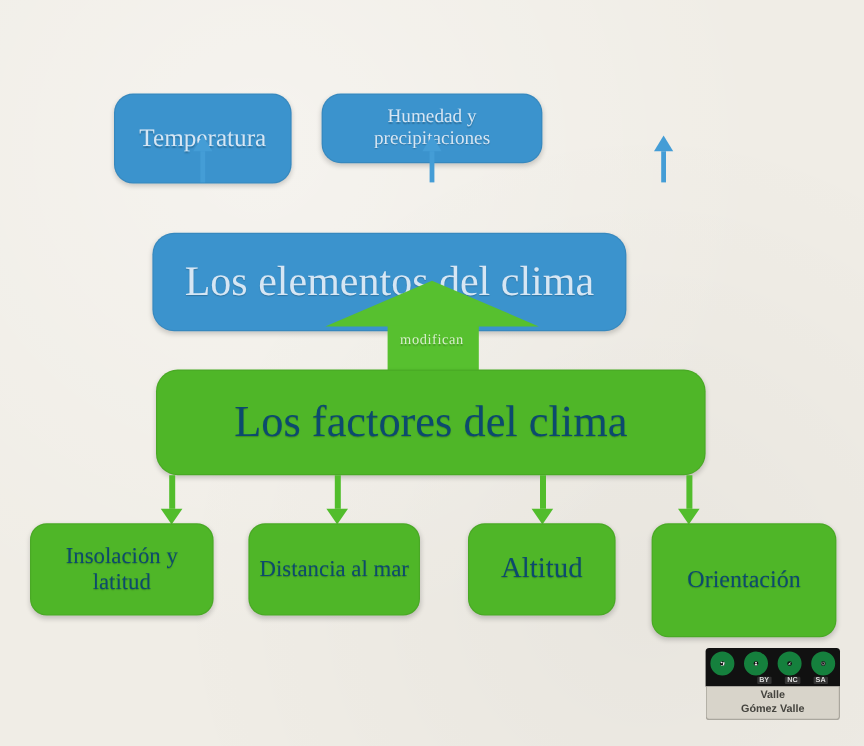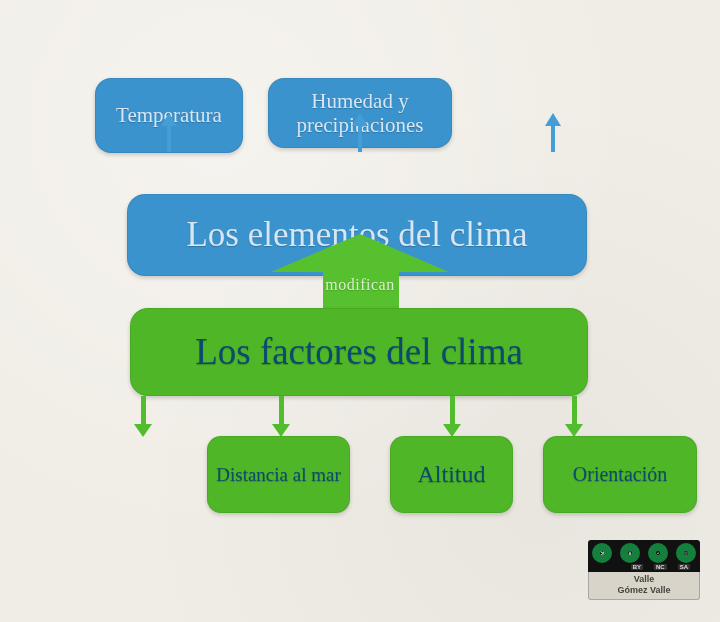--- a/index.html
+++ b/index.html
@@ -14,52 +14,52 @@
     position:absolute;display:flex;align-items:center;justify-content:center;
     text-align:center;box-sizing:border-box;
     box-shadow:0 2px 4px rgba(0,0,0,.18), inset 0 0 0 1px rgba(0,0,0,.07);
   }
   .blue{background:#3b93cd;color:#d6e6f4;margin-top:43px;}
   .green{background:#4fb628;color:#0c4a6e;}
   .box .lbl{text-shadow:0 1px 1px rgba(0,0,0,.22);line-height:1.15;}
 
   
   #b-temp {left:95px; top:35px; width:148px;height:75px;border-radius:16px;font-size:21px;}
-  #b-hum  {left:268px;top:35px; width:184px;height:70px;border-radius:16px;font-size:21px;padding:0 10px;}
+  #b-hum  {left:268px;top:35px; width:184px;height:58px;border-radius:16px;font-size:16px;padding:0 10px;}
   #b-pres {left:478px;top:35px; width:150px;height:78px;border-radius:16px;font-size:21px;padding:0 12px;}
 
   
-  #b-elem {left:127px;top:151px;width:460px;height:82px;border-radius:18px;font-size:35px;}
+  #b-elem {left:127px;top:151px;width:395px;height:82px;border-radius:18px;font-size:35px;}
   #b-fact {left:130px;top:308px;width:458px;height:88px;border-radius:18px;font-size:37px;}
 
   
   .up-arrow{position:absolute;width:16px;}
   .up-arrow .head{width:0;height:0;border-left:8px solid transparent;border-right:8px solid transparent;border-bottom:13px solid #449dd6;}
   .up-arrow .stem{width:4px;margin:0 auto;background:#449dd6;}
   #ua1{left:161px;top:113px;} #ua2{left:352px;top:113px;} #ua3{left:545px;top:113px;}
   .up-arrow .stem{height:26px;}
 
   
   #mod-head{position:absolute;left:271px;top:234px;width:0;height:0;
     border-left:89px solid transparent;border-right:89px solid transparent;border-bottom:38px solid #57c02f;}
   #mod-shaft{position:absolute;left:323px;top:271px;width:76px;height:57px;background:#57c02f;}
   #mod-label{position:absolute;left:280px;top:276px;width:160px;text-align:center;
-    font-size:16px;color:#d9efcd;letter-spacing:.5px;text-shadow:0 1px 1px rgba(0,0,0,.2);}
+    font-size:12px;color:#d9efcd;letter-spacing:.5px;text-shadow:0 1px 1px rgba(0,0,0,.2);}
 
   
   .down-arrow{position:absolute;width:18px;}
   .down-arrow .stem{width:5px;height:28px;margin:0 auto;background:#52bd2c;}
   .down-arrow .head{width:0;height:0;border-left:9px solid transparent;border-right:9px solid transparent;border-top:13px solid #52bd2c;}
   #da1{left:134px;top:396px;} #da2{left:272px;top:396px;} #da3{left:443px;top:396px;} #da4{left:565px;top:396px;}
 
   
   #b-insо{left:25px; top:436px;width:153px;height:77px;border-radius:14px;font-size:19px;padding:0 8px;}
   #b-dist{left:207px;top:436px;width:143px;height:77px;border-radius:14px;font-size:19px;padding:0 8px;}
   #b-alt {left:390px;top:436px;width:123px;height:77px;border-radius:14px;font-size:24px;}
-  #b-ori {left:543px;top:436px;width:154px;height:77px;border-radius:14px;font-size:20px;}
+  #b-ori {left:543px;top:436px;width:154px;height:95px;border-radius:14px;font-size:20px;}
 
   
   #license{position:absolute;left:588px;top:540px;width:112px;cursor:pointer;font-family:"Liberation Sans",sans-serif;}
   #lic-black{background:#111;border-radius:3px 3px 0 0;padding:3px 4px 2px 4px;box-sizing:border-box;}
   #lic-icons{display:flex;justify-content:space-between;align-items:center;}
   .cc-circle{width:20px;height:20px;border-radius:50%;border:8px solid #15803d;box-sizing:border-box;
     display:flex;align-items:center;justify-content:center;background:#111;overflow:hidden;}
   .cc-circle svg{display:block;}
   #lic-cc-text{color:#f2f2f2;font-weight:bold;font-size:9px;letter-spacing:-.5px;font-family:"Liberation Sans",sans-serif;}
   #lic-sub{display:flex;justify-content:flex-end;gap:11px;padding:1px 6px 0 0;}
@@ -115,20 +115,23 @@
   </div>
   <div class="down-arrow" id="da3">
     <div class="stem"></div>
     <div class="head"></div>
   </div>
   <div class="down-arrow" id="da4">
     <div class="stem"></div>
     <div class="head"></div>
   </div>
 
+  <div class="box green" id="b-insо">
+    <span class="lbl">Insolación y latitud</span>
+  </div>
   <div class="box green" id="b-dist">
     <span class="lbl">Distancia al mar</span>
   </div>
   <div class="box green" id="b-alt">
     <span class="lbl">Altitud</span>
   </div>
   <div class="box green" id="b-ori">
     <span class="lbl">Orientación</span>
   </div>
 

